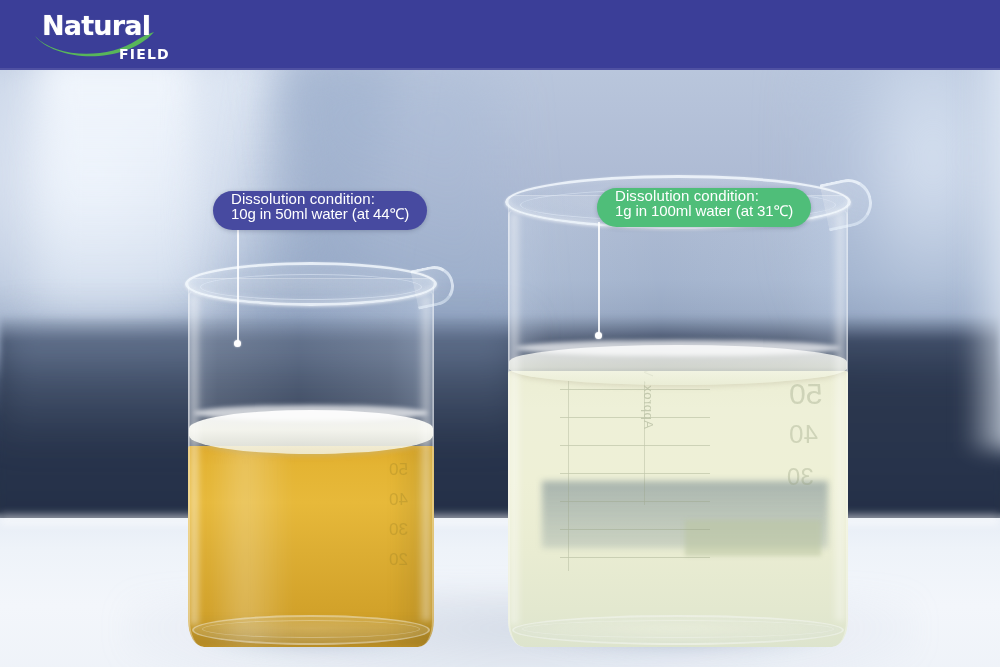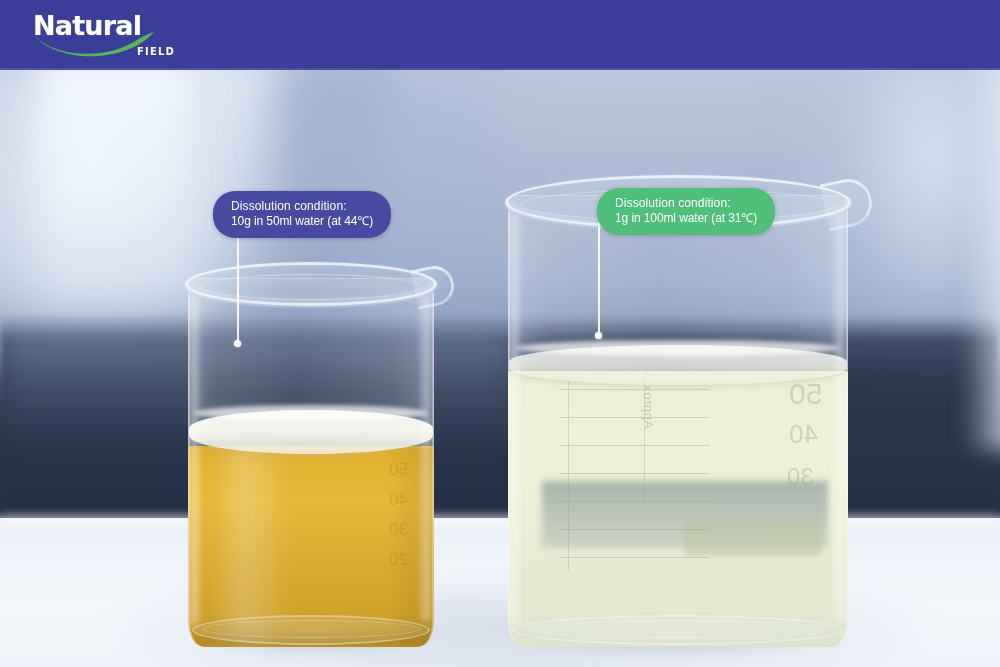--- a/index.html
+++ b/index.html
@@ -36,40 +36,40 @@
   }
 
   
   #logo {
     position: absolute;
     left: 33px; top: 10px;
     width: 130px; height: 50px;
   }
   #logo-word {
     position: absolute;
-    left: 0; top: 1px;
+    left: 9px; top: 1px;
     font-family: "DejaVu Sans", sans-serif;
     font-weight: 700;
     font-size: 27px;
     letter-spacing: -0.8px;
     color: #ffffff;
     line-height: 30px;
     text-shadow: 0 0 1px rgba(255,255,255,0.5);
   }
   #logo-swoosh {
     position: absolute;
     left: 0px; top: 22px;
     width: 122px; height: 26px;
   }
   #logo-field {
     position: absolute;
-    left: 104px; top: 36px;
+    left: 86px; top: 36px;
     font-family: "DejaVu Sans", sans-serif;
     font-weight: 700;
-    font-size: 10px;
+    font-size: 14px;
     letter-spacing: 1.2px;
     color: #ffffff;
   }
 
   #header-title {
     position: absolute;
     left: 172px; top: 0;
     height: 70px;
     display: flex;
     align-items: center;
@@ -364,23 +364,23 @@
   .bk-reflect-dark2 {
     position: absolute; left: 52%; right: 8%; top: 54%; height: 13%;
     background: rgba(186,196,160,0.55);
     filter: blur(2px);
   }
 
   
   .callout {
     position: absolute;
     border-radius: 22px;
-    padding: 8px 18px 9px 18px;
+    padding: 0 18px 9px 18px;
     color: #ffffff;
-    font-size: 12px;
+    font-size: 15px;
     line-height: 15px;
     letter-spacing: 0.1px;
     white-space: nowrap;
     z-index: 40;
     box-shadow: 0 1px 4px rgba(30,40,70,0.25);
   }
   #callout-left {
     left: 213px; top: 121px;
     background: #474aa0;
   }

